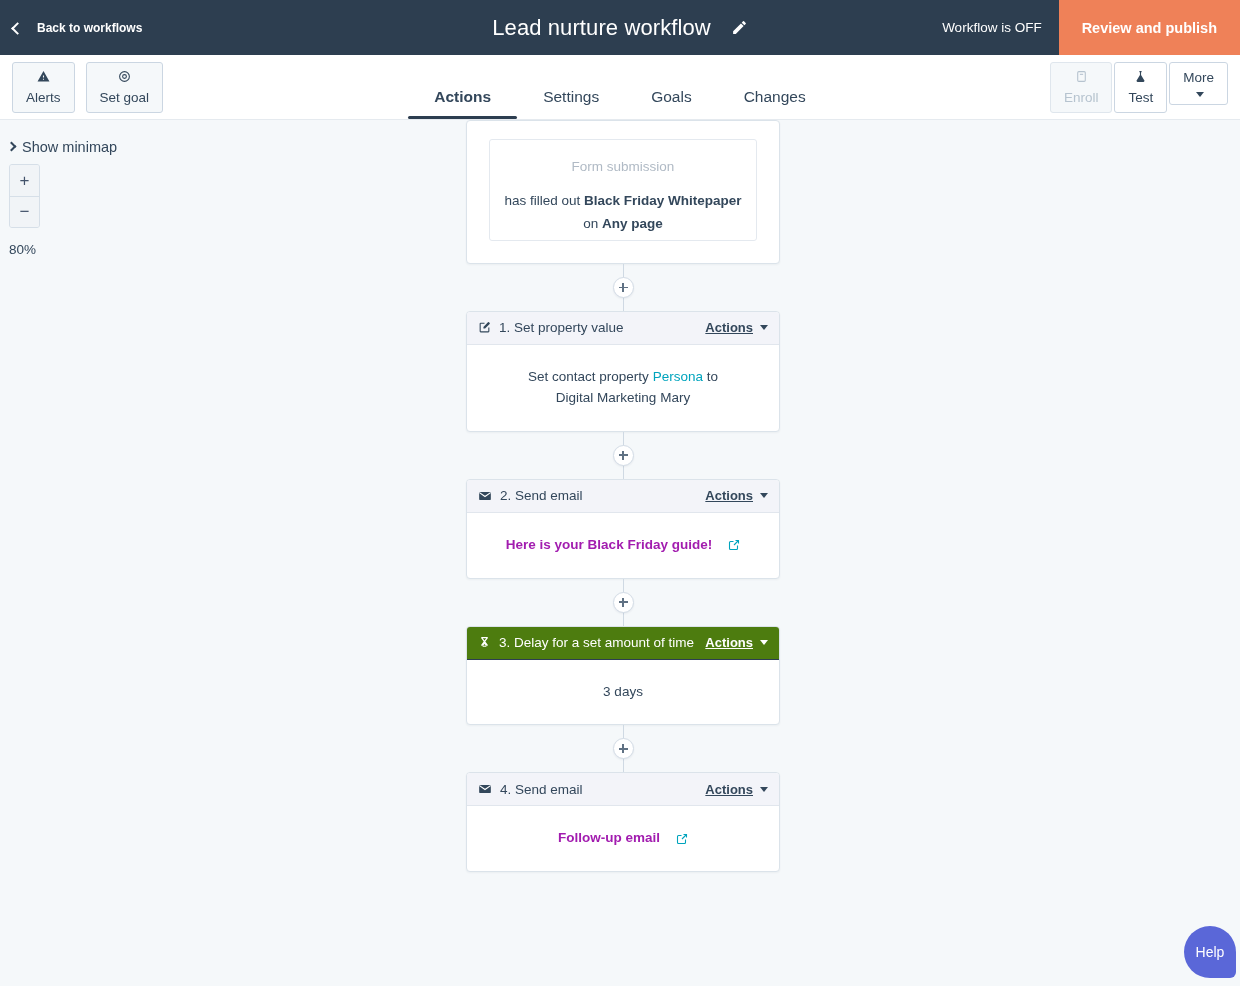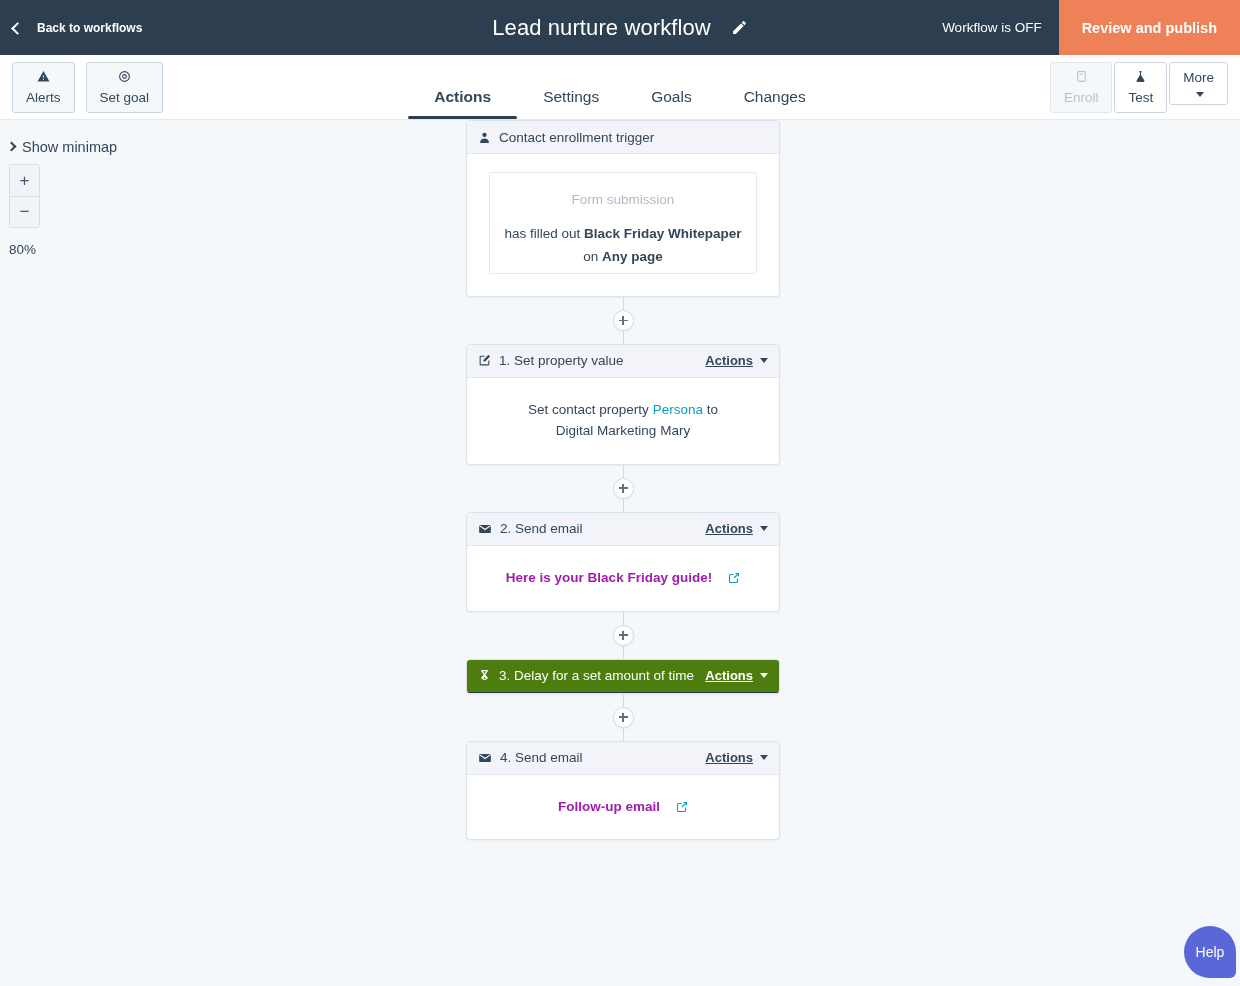--- a/index.html
+++ b/index.html
@@ -466,29 +466,20 @@
 
   <div class="zoom-ctrl">
     <div class="zoom-btn">+</div>
     <div class="zoom-btn minus">−</div>
   </div>
   <div class="zoom-pct">80%</div>
 
   <div class="flow">
 
     <div class="card">
-      <div class="card-head">
-        <span class="ico">
-          <svg width="13" height="13" viewBox="0 0 24 24" fill="#33475b" aria-hidden="true">
-            <circle cx="12" cy="7" r="4"></circle>
-              <path d="M4 21c0-4.4 3.6-7 8-7s8 2.6 8 7v1H4v-1z"></path>
-          </svg>
-        </span>
-        <span class="card-title">Contact enrollment trigger</span>
-      </div>
       <div class="card-body trigger-body">
         <div class="trigger-box">
           <div class="trigger-type">Form submission</div>
           <div class="trigger-line">
             <span>has filled out </span><b>Black Friday Whitepaper</b>
           </div>
           <div class="trigger-line">
             <span>on </span><b>Any page</b>
           </div>
         </div>
@@ -563,20 +554,23 @@
           <svg width="13" height="13" viewBox="0 0 24 24" fill="#ffffff" aria-hidden="true">
             <path d="M6 2h12v2l-4.5 6 4.5 6v2H6v-2l4.5-6L6 4V2zm2.8 2 3.2 4.3L15.2 4H8.8zM8 20h8l-4-5.3L8 20z"></path>
           </svg>
         </span>
         <span class="card-title">3. Delay for a set amount of time</span>
         <span class="actions-menu">
           <span class="actions-label">Actions</span>
           <span class="caret-down"></span>
         </span>
       </div>
+      <div class="card-body">
+        <div>3 days</div>
+      </div>
     </div>
 
     <div class="connector">
       <div class="plus-node"></div>
     </div>
 
     <div class="card">
       <div class="card-head">
         <span class="ico">
           <svg width="14" height="14" viewBox="0 0 24 24" fill="#33475b" aria-hidden="true">

